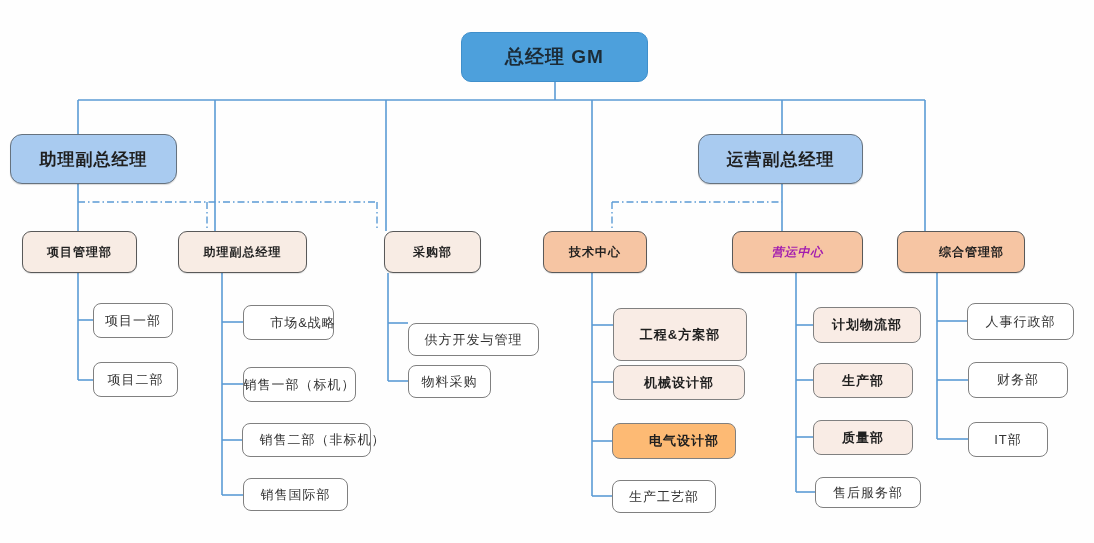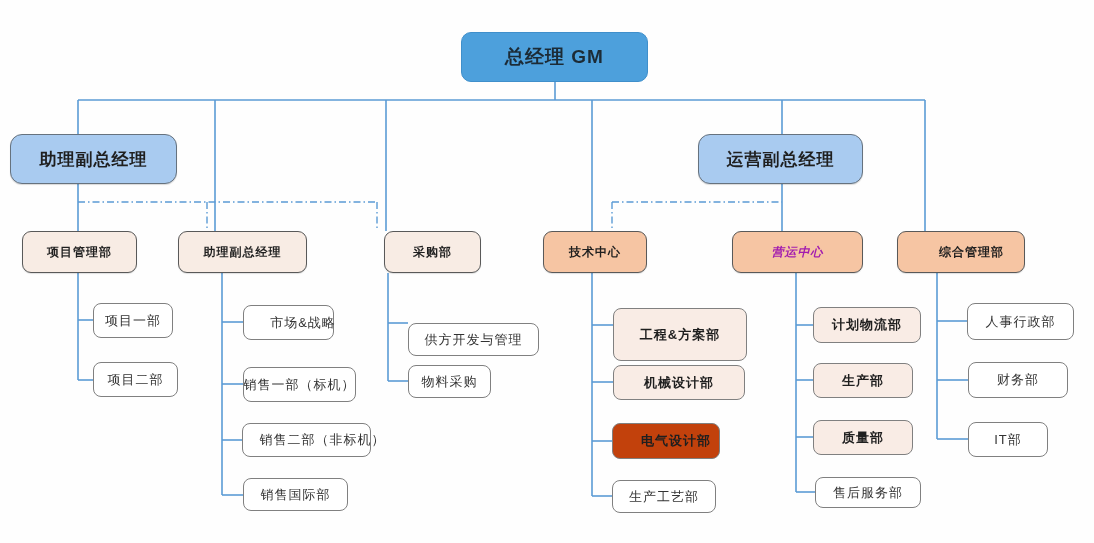--- a/index.html
+++ b/index.html
@@ -76,21 +76,21 @@
     <div class="node leaf_white" style="left: 93px; top: 303px; width: 80px; height: 35px; background: rgb(255, 255, 255); border: 1.3px solid rgb(128, 128, 128); color: rgb(51, 51, 51);">项目一部</div>
     <div class="node leaf_white" style="left: 93px; top: 362px; width: 85px; height: 35px; background: rgb(255, 255, 255); border: 1.3px solid rgb(128, 128, 128); color: rgb(51, 51, 51);">项目二部</div>
     <div class="node leaf_white" style="left: 243px; top: 305px; width: 91px; height: 35px; background: rgb(255, 255, 255); border: 1.3px solid rgb(128, 128, 128); color: rgb(51, 51, 51); padding-left: 29px;">市场&amp;战略</div>
     <div class="node leaf_white" style="left: 243px; top: 367px; width: 113px; height: 35px; background: rgb(255, 255, 255); border: 1.3px solid rgb(128, 128, 128); color: rgb(51, 51, 51);">销售一部（标机）</div>
     <div class="node leaf_white" style="left: 242px; top: 423px; width: 129px; height: 34px; background: rgb(255, 255, 255); border: 1.3px solid rgb(128, 128, 128); color: rgb(51, 51, 51); padding-left: 32px;">销售二部（非标机）</div>
     <div class="node leaf_white" style="left: 243px; top: 478px; width: 105px; height: 33px; background: rgb(255, 255, 255); border: 1.3px solid rgb(128, 128, 128); color: rgb(51, 51, 51);">销售国际部</div>
     <div class="node leaf_white" style="left: 408px; top: 307px; width: 131px; height: 33px; background: rgb(255, 255, 255); border: 1.3px solid rgb(128, 128, 128); color: rgb(51, 51, 51); margin-top: 16px;">供方开发与管理</div>
     <div class="node leaf_white" style="left: 408px; top: 365px; width: 83px; height: 33px; background: rgb(255, 255, 255); border: 1.3px solid rgb(128, 128, 128); color: rgb(51, 51, 51);">物料采购</div>
     <div class="node leaf_pink" style="left: 613px; top: 308px; width: 134px; height: 53px; background: rgb(249, 236, 229); border: 1.3px solid rgb(128, 128, 128); color: rgb(31, 31, 31);">工程&amp;方案部</div>
     <div class="node leaf_pink" style="left: 613px; top: 365px; width: 132px; height: 35px; background: rgb(249, 236, 229); border: 1.3px solid rgb(128, 128, 128); color: rgb(31, 31, 31);">机械设计部</div>
-    <div class="node leaf_pink" style="left: 612px; top: 423px; width: 108px; height: 36px; background: #c2410c; border: 1.3px solid rgb(128, 128, 128); color: rgb(31, 31, 31); padding-left: 20px;">电气设计部</div>
+    <div class="node leaf_pink" style="left: 612px; top: 423px; width: 124px; height: 36px; background: #fdba74; border: 1.3px solid rgb(128, 128, 128); color: rgb(31, 31, 31); padding-left: 20px;">电气设计部</div>
     <div class="node leaf_white" style="left: 612px; top: 480px; width: 104px; height: 33px; background: rgb(255, 255, 255); border: 1.3px solid rgb(128, 128, 128); color: rgb(51, 51, 51);">生产工艺部</div>
     <div class="node leaf_pink" style="left: 813px; top: 307px; width: 108px; height: 36px; background: rgb(249, 236, 229); border: 1.3px solid rgb(128, 128, 128); color: rgb(31, 31, 31);">计划物流部</div>
     <div class="node leaf_pink" style="left: 813px; top: 363px; width: 100px; height: 35px; background: rgb(249, 236, 229); border: 1.3px solid rgb(128, 128, 128); color: rgb(31, 31, 31);">生产部</div>
     <div class="node leaf_pink" style="left: 813px; top: 420px; width: 100px; height: 35px; background: rgb(249, 236, 229); border: 1.3px solid rgb(128, 128, 128); color: rgb(31, 31, 31);">质量部</div>
     <div class="node leaf_white" style="left: 815px; top: 477px; width: 106px; height: 31px; background: rgb(255, 255, 255); border: 1.3px solid rgb(128, 128, 128); color: rgb(51, 51, 51);">售后服务部</div>
     <div class="node leaf_white" style="left: 967px; top: 303px; width: 107px; height: 37px; background: rgb(255, 255, 255); border: 1.3px solid rgb(128, 128, 128); color: rgb(51, 51, 51);">人事行政部</div>
     <div class="node leaf_white" style="left: 968px; top: 362px; width: 100px; height: 36px; background: rgb(255, 255, 255); border: 1.3px solid rgb(128, 128, 128); color: rgb(51, 51, 51);">财务部</div>
     <div class="node leaf_white" style="left: 968px; top: 422px; width: 80px; height: 35px; background: rgb(255, 255, 255); border: 1.3px solid rgb(128, 128, 128); color: rgb(51, 51, 51);">IT部</div>
   </div>
 

